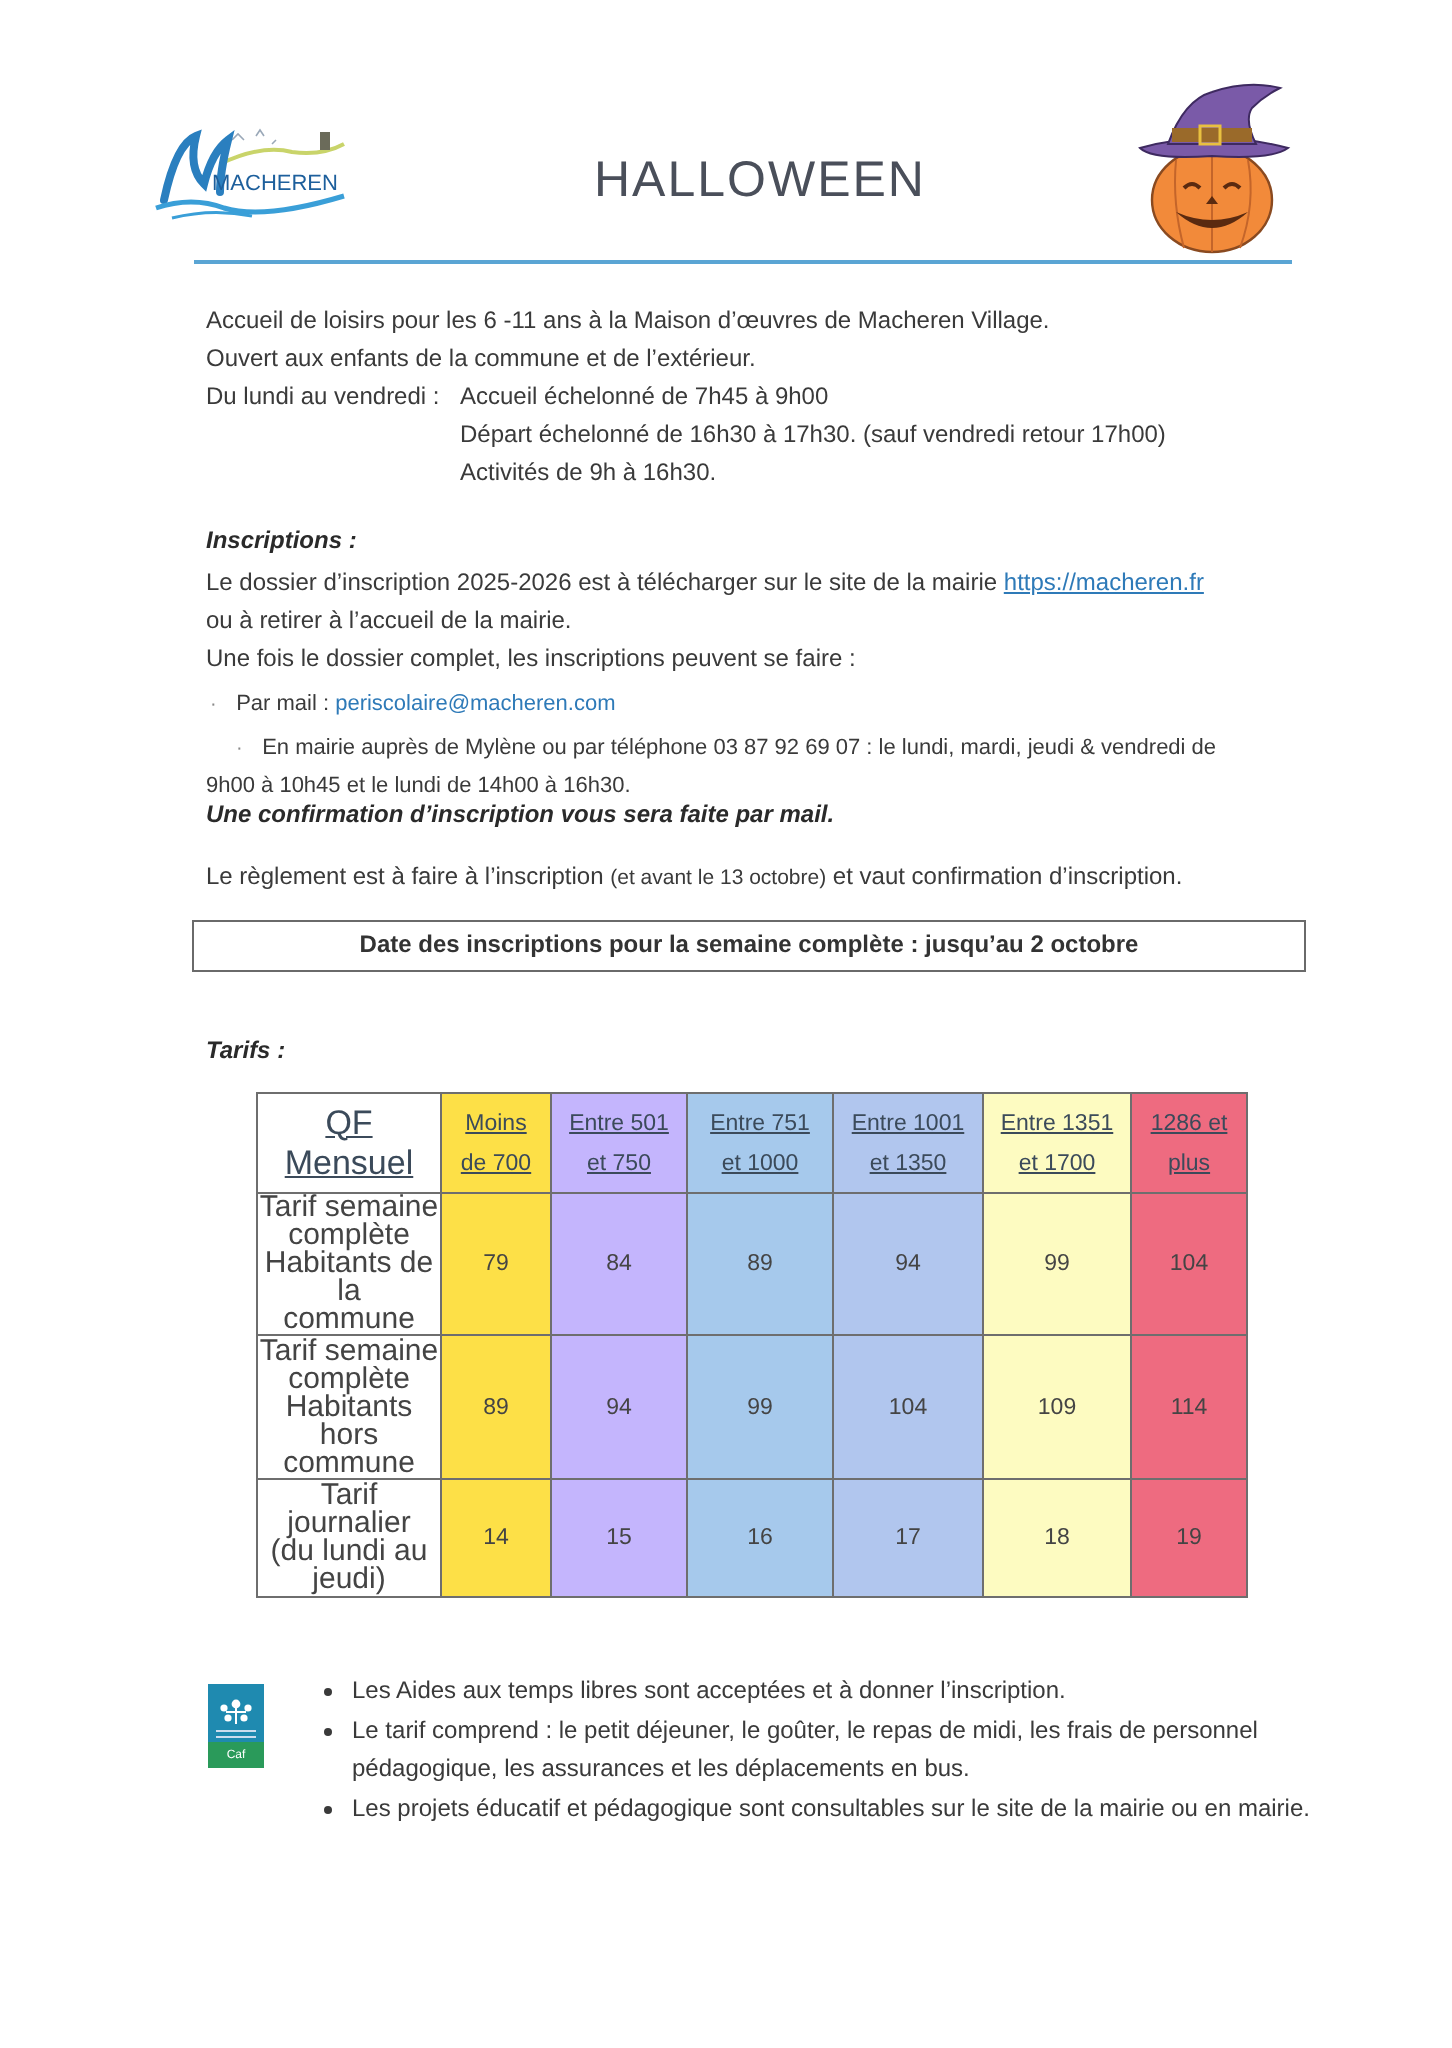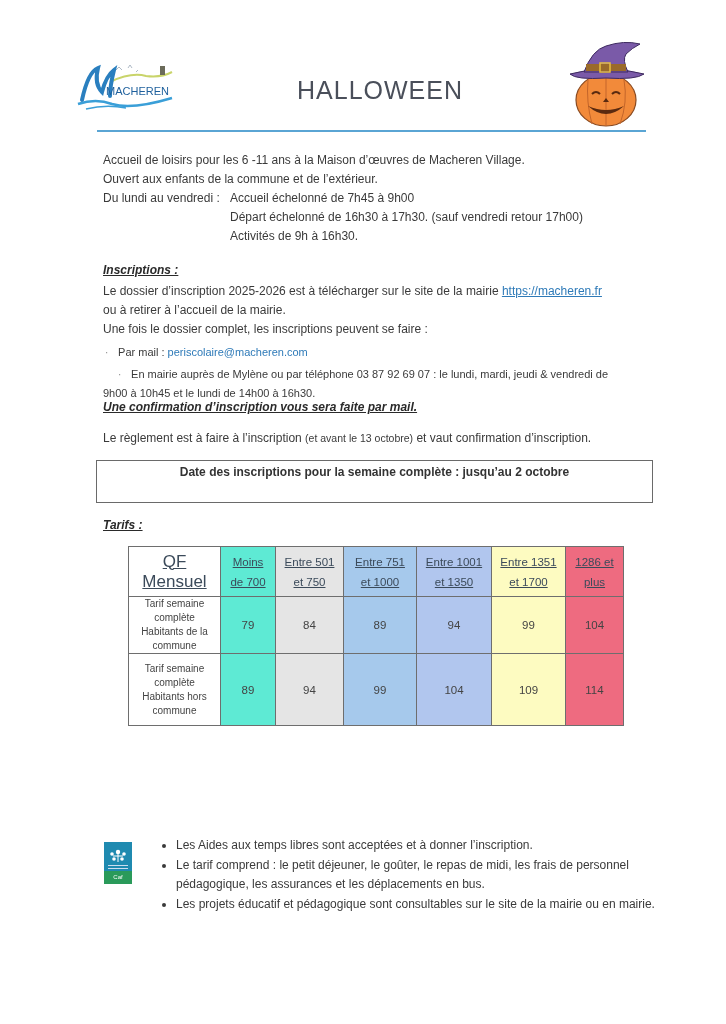--- a/index.html
+++ b/index.html
@@ -5,28 +5,28 @@
   html, body { margin: 0; padding: 0; background: #ffffff; }
   body { width: 726px; height: 1024px; position: relative; overflow: hidden;
          font-family: "Liberation Sans", "DejaVu Sans", sans-serif; color: #333333; }
   .abs { position: absolute; }
   .txt { font-size: 12px; line-height: 19px; color: #3a3a3a; white-space: nowrap; }
   .small { font-size: 10.5px; }
   .link { color: #2e7ab8; text-decoration: underline; }
   .mail { color: #2e7ab8; }
   .title { font-size: 25px; color: #4a4f5a; letter-spacing: 1px; font-weight: normal; }
   .rule { background: #5aa5d4; height: 2px; }
-  .heading-u { font-weight: bold; font-style: italic; text-decoration: underline; font-size: 12px; color: #2a2a2a; }
+  .heading-u { font-weight: bold; font-style: italic; font-size: 12px; color: #2a2a2a; }
   .date-box { border: 1px solid #6a6a6a; box-sizing: border-box; text-align: center; font-weight: bold; font-size: 12px; line-height: 20px; color: #333; padding-top: 1px; }
   table.tarifs { border-collapse: collapse; position: absolute; left: 128px; top: 546px; table-layout: fixed; }
   table.tarifs td { border: 1px solid #6e6e6e; text-align: center; vertical-align: middle; font-size: 11.5px; color: #444; padding: 0; line-height: 16px; }
-  table.tarifs td.lbl { font-size: 10px; line-height: 14px; background: #ffffff; color: #444; }
+  table.tarifs td.lbl { font-size: 15px; line-height: 14px; background: #ffffff; color: #444; }
   table.tarifs td.hdr { text-decoration: underline; font-size: 11.5px; line-height: 20px; color: #3b4a5a; }
-  .c0 { background: #5eead4; }
-  .c1 { background: #e5e5e5; }
+  .c0 { background: #fde047; }
+  .c1 { background: #c4b5fd; }
   .c2 { background: #a6c9ec; }
   .c3 { background: #b1c6ee; }
   .c4 { background: #fdfbc1; }
   .c5 { background: #ee6b80; }
   td.hdr.c5 { color: #8a1a2a; }
   ul.notes { position: absolute; left: 160px; top: 836px; margin: 0; padding-left: 16px; width: 490px;
              font-size: 12px; line-height: 19.5px; color: #3a3a3a; }
   ul.notes li { margin-bottom: 0; }
   .bullet-dot { display: inline-block; width: 10px; color: #888; font-size: 10px; }
 </style>
@@ -83,21 +83,21 @@
 <div class="abs txt" style="left:118px; top:365px; font-size:11px;">
   <span class="bullet-dot">·</span>
   <span>En mairie auprès de Mylène ou par téléphone 03 87 92 69 07 : le lundi, mardi, jeudi &amp; vendredi de</span>
 </div>
 <div class="abs txt" style="left:103px; top:384px; font-size:11px;">9h00 à 10h45 et le lundi de 14h00 à 16h30.</div>
 <div class="abs heading-u" style="left:103px; top:400px;">Une confirmation d’inscription vous sera faite par mail.</div>
 <div class="abs txt" style="left:103px; top:429px;">
   <span>Le règlement est à faire à l’inscription </span><span class="small">(et avant le 13 octobre)</span><span> et vaut confirmation d’inscription.</span>
 </div>
 
-<div class="abs date-box" style="left:96px; top:460px; width:557px; height:43px;">
+<div class="abs date-box" style="left:96px; top:460px; width:557px; height:26px;">
   <div>Date des inscriptions pour la semaine complète : jusqu’au 2 octobre</div>
 </div>
 
 <div class="abs heading-u" style="left:103px; top:518px;">Tarifs :</div>
 
 <table class="tarifs">
   <colgroup>
     <col style="width:92px">
       <col style="width:55px">
       <col style="width:68px">
@@ -155,20 +155,33 @@
           <div>Habitants hors</div>
           <div>commune</div>
         </td>
     <td class="c0">89</td>
     <td class="c1">94</td>
     <td class="c2">99</td>
     <td class="c3">104</td>
     <td class="c4">109</td>
     <td class="c5">114</td>
   </tr>
+  <tr style="height:59px;">
+    <td class="lbl">
+          <div>Tarif journalier</div>
+          <div>(du lundi au</div>
+          <div>jeudi)</div>
+        </td>
+    <td class="c0">14</td>
+    <td class="c1">15</td>
+    <td class="c2">16</td>
+    <td class="c3">17</td>
+    <td class="c4">18</td>
+    <td class="c5">19</td>
+  </tr>
 </tbody>
   </table>
 
 <div class="abs" style="left:104px; top:842px; width:28px; height:42px; background:#1f8ab0;">
   <svg width="28" height="42" viewBox="0 0 28 42">
     <circle cx="14" cy="10" r="2.2" fill="#fff"></circle>
     <circle cx="8" cy="12" r="1.8" fill="#fff"></circle>
     <circle cx="20" cy="12" r="1.8" fill="#fff"></circle>
     <circle cx="10" cy="17" r="1.8" fill="#fff"></circle>
     <circle cx="18" cy="17" r="1.8" fill="#fff"></circle>

